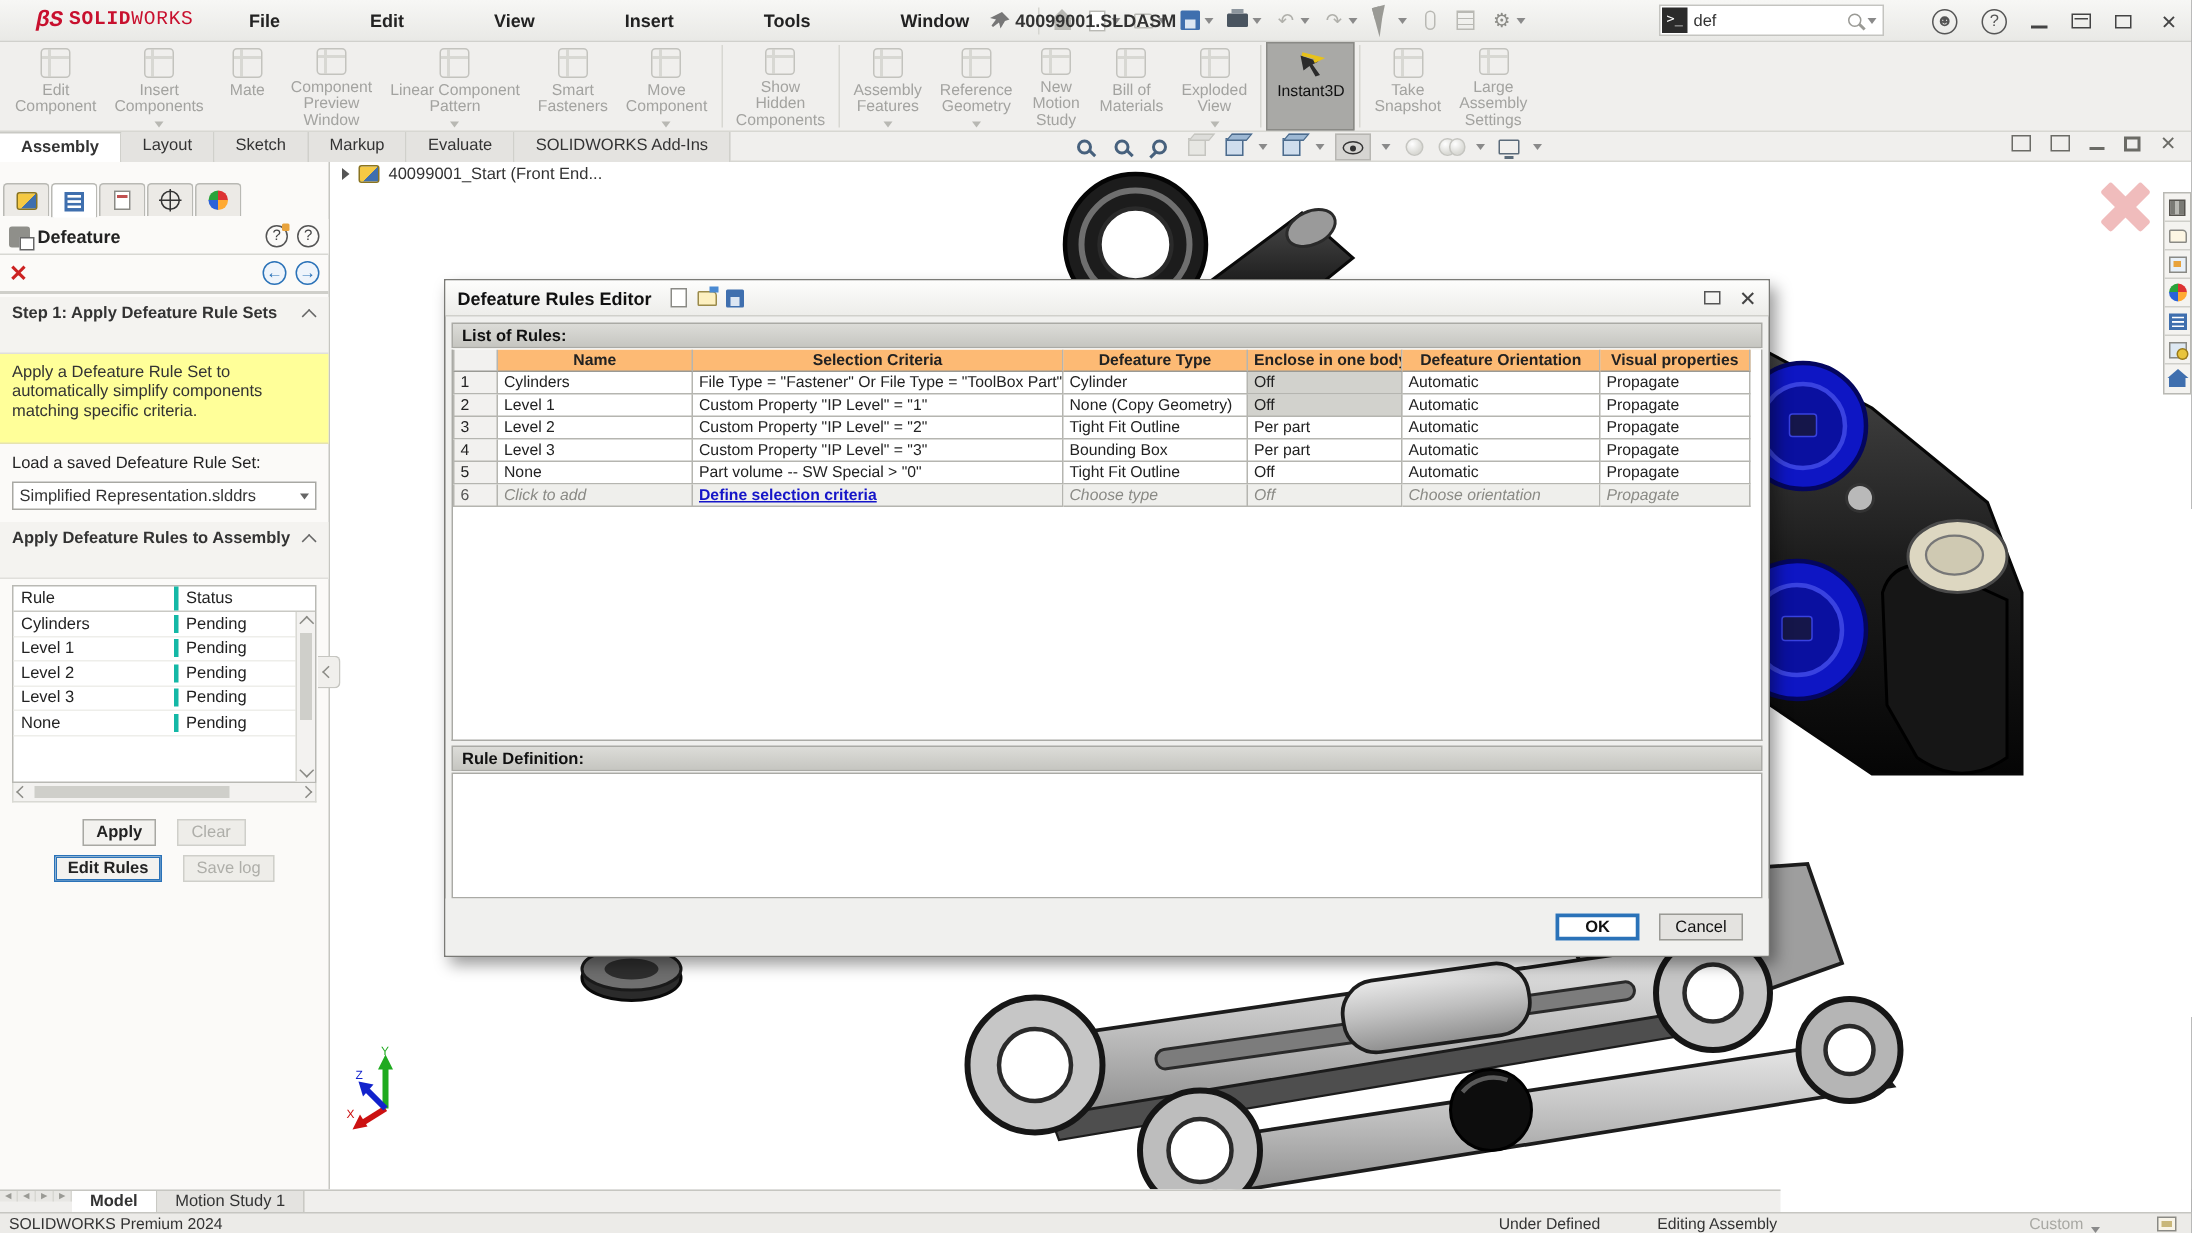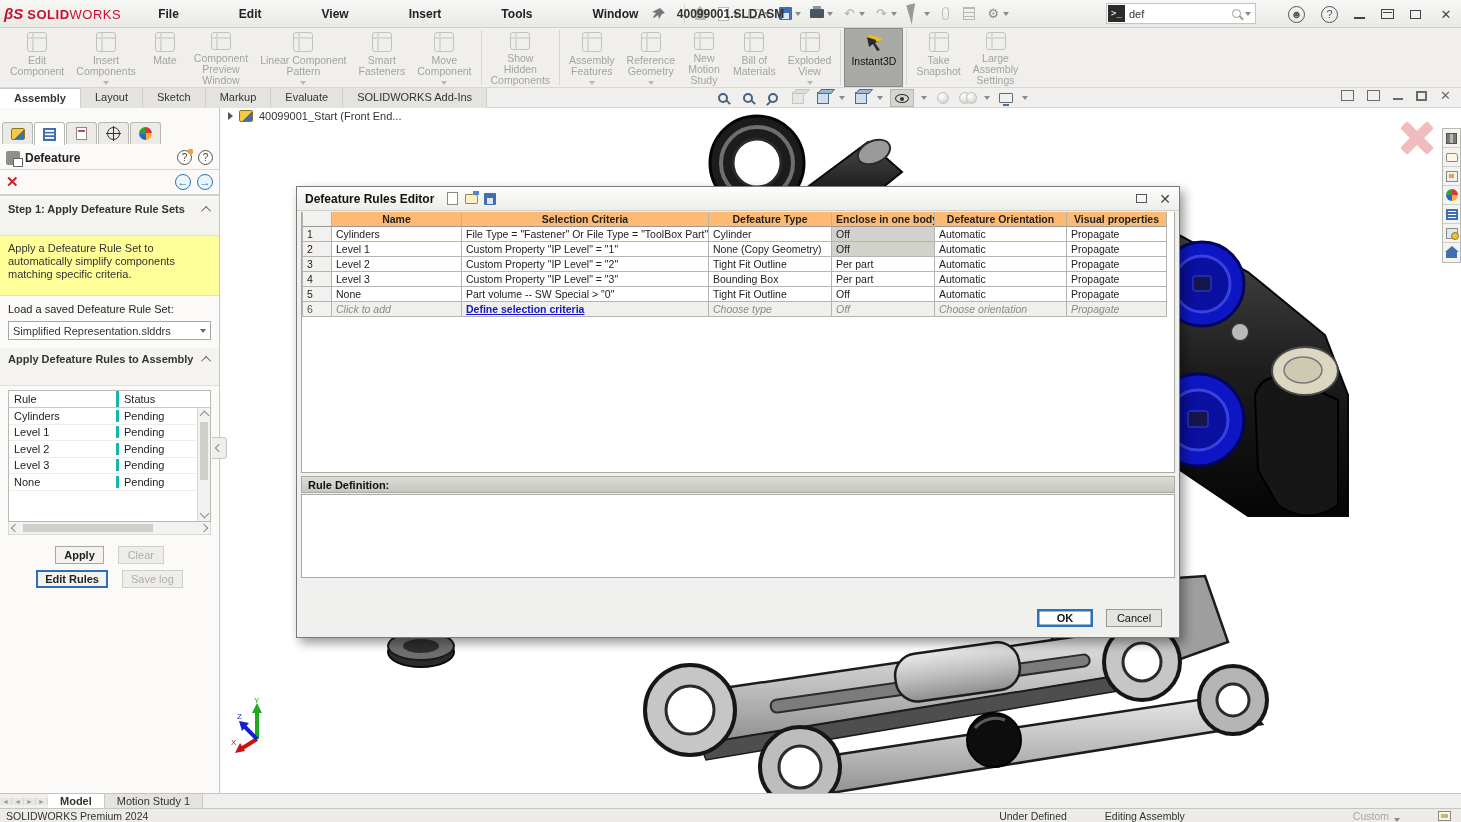--- a/index.html
+++ b/index.html
@@ -6,21 +6,21 @@
   html,body { margin:0; padding:0; background:#777; }
   #app {
     position:relative; width:1461px; height:822px; overflow:hidden;
     font-family:"Liberation Sans", sans-serif; font-size:11px; color:#222;
     background:#fff;
   }
   
   .titlebar{position:absolute;left:0;top:0;width:1461px;height:28px;
     background:linear-gradient(#f7f7f5,#e9e9e6);border-bottom:1px solid #d0d0cc;
     display:flex;align-items:center;}
-  .logo{display:flex;align-items:flex-end;margin-left:4px;}
+  .logo{display:flex;align-items:flex-start;margin-left:24px;font-family:Liberation Mono, monospace;}
   .logo-mark{color:#c8102e;font-weight:bold;font-style:italic;font-size:15px;margin-right:4px;}
   .logo-text{color:#c8102e;font-size:13px;letter-spacing:.5px;}
   .logo-text b{font-weight:bold;}
   .menus{display:flex;margin-left:26px;gap:38px;}
   .menu-item{padding:4px 11px;font-size:12px;font-weight:bold;color:#222;cursor:default;}
   .pin-ico{width:16px;height:16px;margin-left:2px;color:#555;}
   .qtb{display:flex;align-items:center;margin-left:14px;gap:2px;}
   .qtb .sep{width:1px;height:18px;background:#d5d5d0;margin:0 3px;}
   .qbtn{display:flex;align-items:center;padding:2px 3px;border-radius:2px;}
   .qbtn .dda{margin-left:2px;}
@@ -190,21 +190,21 @@
   .cell-gray{background:#d2d2cd;}
   .row-add > div{background:#efefec;color:#8a8a85;font-style:italic;}
   .row-add > div:first-child{color:#555;font-style:normal;}
   .link{color:#1515c8;text-decoration:underline;font-weight:bold;font-style:normal;}
   .dlg-def-bar{margin:3px 4px 0;height:17px;background:linear-gradient(#dcdcd8,#c6c6c1);border:1px solid #aaaaa5;display:flex;align-items:center;padding:0 6px;font-weight:bold;color:#111;}
   .dlg-defbox{margin:1px 4px 0;height:84px;background:#fff;border:1px solid #aaaaa5;}
   .dlg-footer{position:absolute;left:0;right:0;bottom:0;height:38px;background:#f0f0ee;display:flex;align-items:center;justify-content:flex-end;gap:13px;padding-right:17px;}
   .dbtn{width:56px;height:18px;background:#e4e3e0;border:1px solid #9a9a95;font-size:11px;text-align:center;line-height:16px;color:#111;}
   .dbtn.okfocus{background:#fff;border:1px solid #2a72b8;box-shadow:0 0 0 1.5px #2a72b8 inset;font-weight:bold;}
   
-  .bottombar{position:absolute;left:0;top:793px;width:1461px;height:15px;background:#f0efed;border-top:1px solid #c6c6c1;display:flex;align-items:center;}
+  .bottombar{position:absolute;left:0;top:793px;width:1187px;height:15px;background:#f0efed;border-top:1px solid #c6c6c1;display:flex;align-items:flex-start;}
   .bnav{display:flex;}
   .bnav div{width:12px;border-right:1px solid #d7d7d2;display:flex;align-items:center;justify-content:center;color:#9a9a95;font-size:7px;background:#e8e7e4;}
   .btab{padding:1px 12px;font-size:11px;color:#333;background:#e4e3e0;border-right:1px solid #c9c9c4;}
   .btab.active{background:#fff;font-weight:bold;}
   .statusbar{position:absolute;left:0;top:808px;width:1461px;height:14px;background:#ecebe8;border-top:1px solid #c6c6c1;display:flex;align-items:center;font-size:10.5px;color:#333;}
   .sb-left{margin-left:6px;}
   .sb-right{margin-left:auto;display:flex;align-items:center;gap:38px;margin-right:10px;}
   .sb-custom{color:#a8a8a3;display:flex;align-items:flex-end;gap:5px;}
   .sb-ico{width:13px;height:10px;border:1px solid #8a8a85;background:#f8f4e8;position:relative;}
   .sb-ico::after{content:"";position:absolute;left:2px;top:2px;width:7px;height:4px;background:#c9b77a;}
@@ -608,20 +608,23 @@
       <div class="dlg-icos">
         <div class="di di-new"></div>
         <div class="di di-open"></div>
         <div class="di di-save"></div>
       </div>
       <div class="dlg-win">
         <div class="dlg-max"></div>
         <div class="dlg-close">✕</div>
       </div>
     </div>
+    <div class="dlg-bar">
+        <span>List of Rules:</span>
+      </div>
     <div class="dlg-listarea">
       <div class="rules-table">
         <div class="rt-row hdr">
           <div></div>
           <div>Name</div>
           <div>Selection Criteria</div>
           <div>Defeature Type</div>
           <div>Enclose in one body</div>
           <div>Defeature Orientation</div>
           <div>Visual properties</div>

